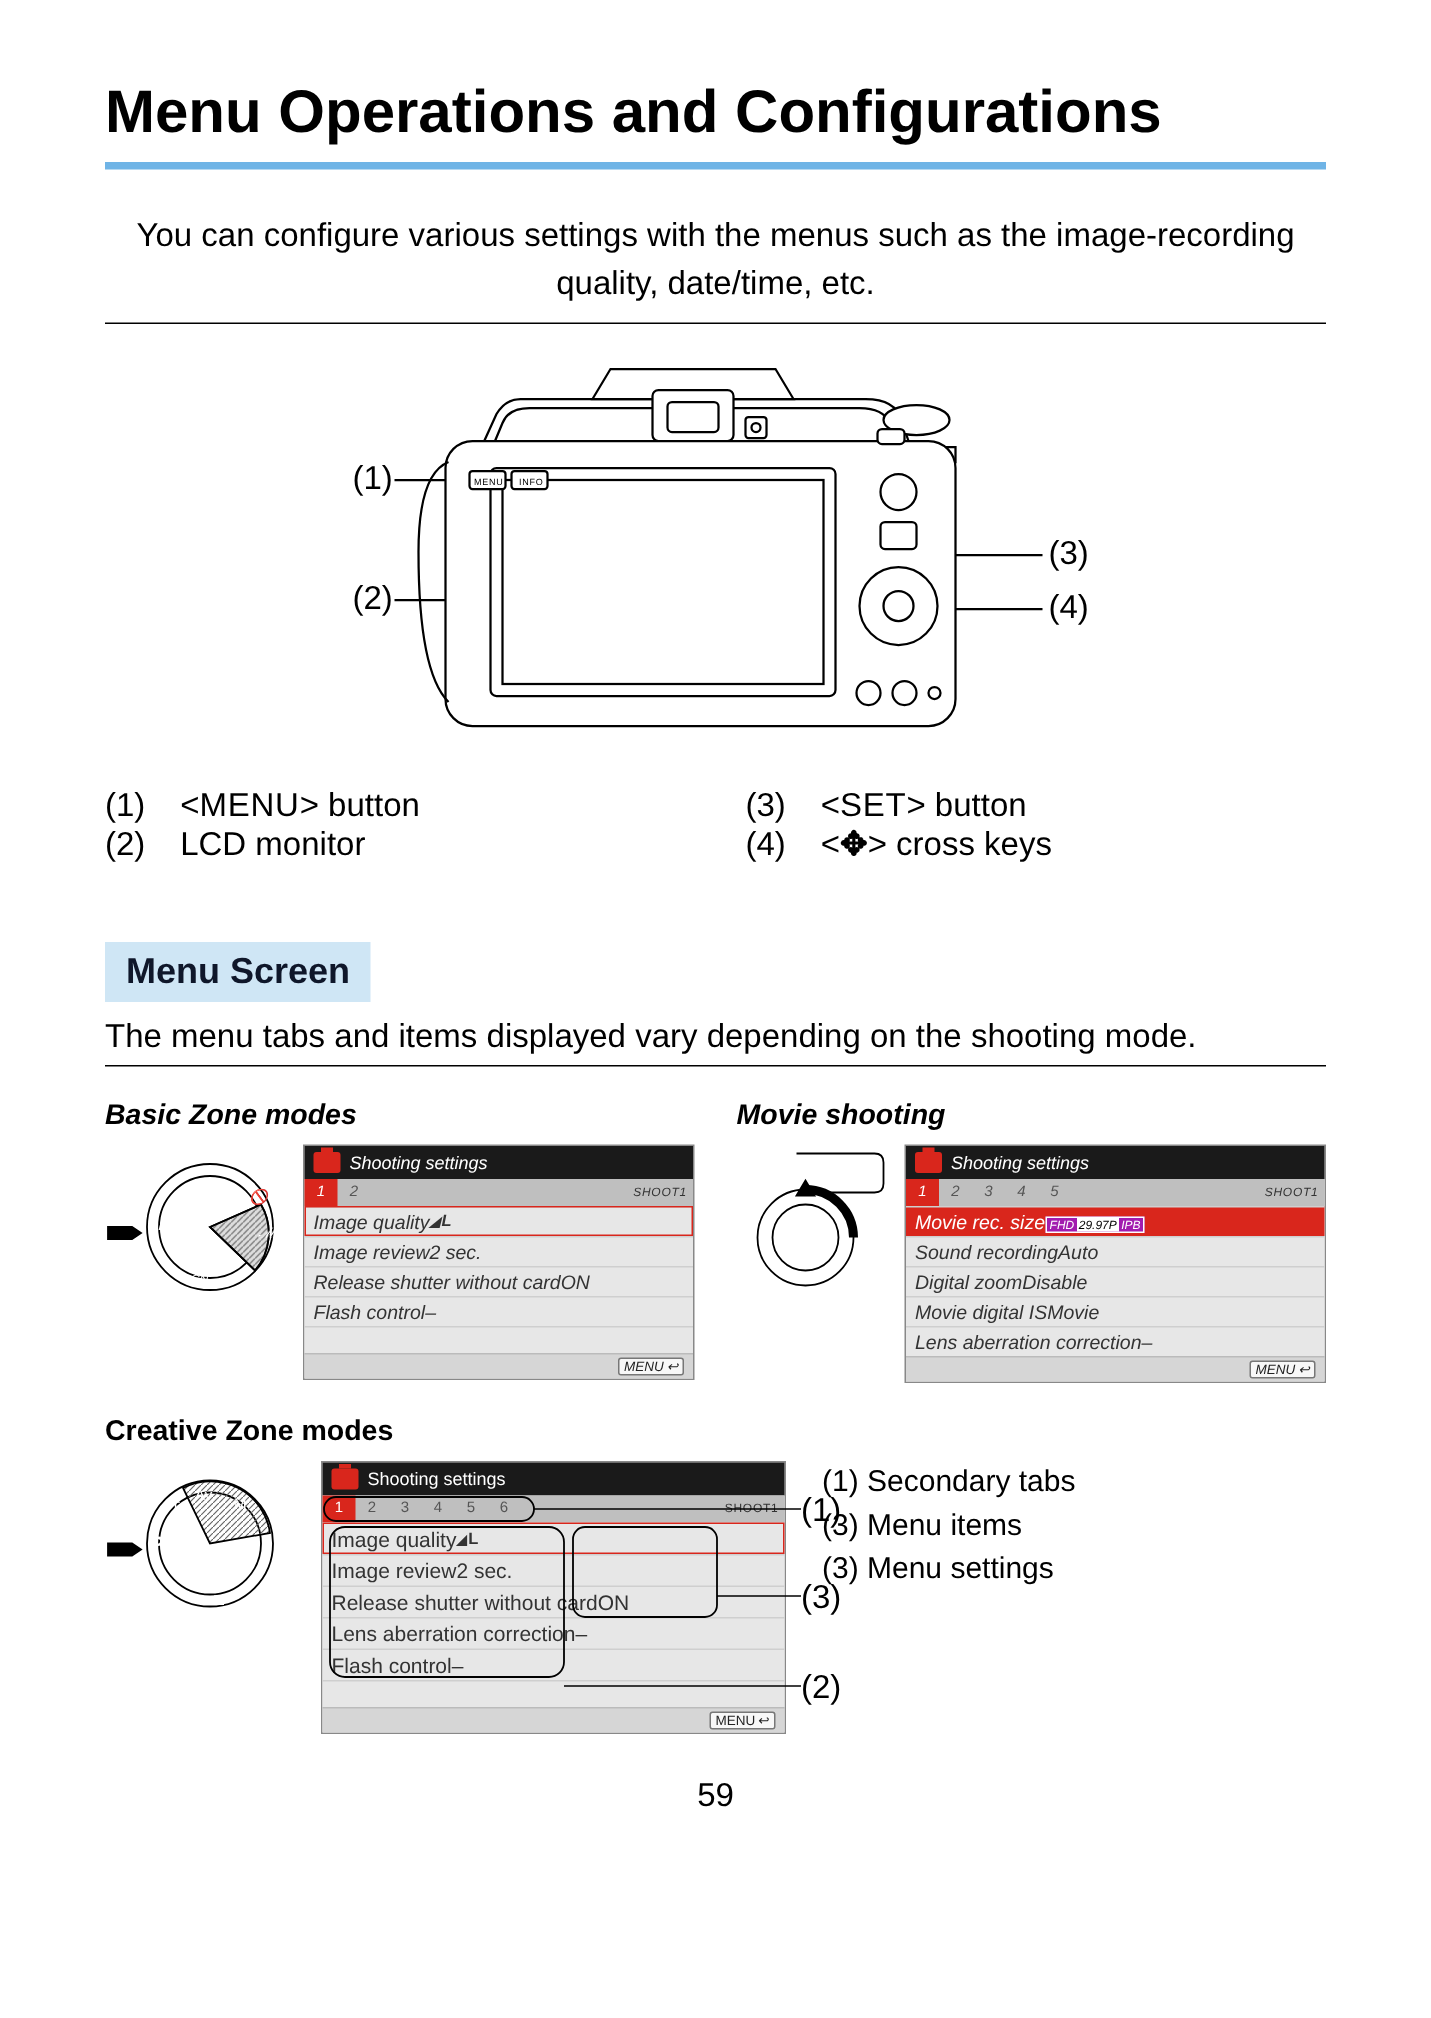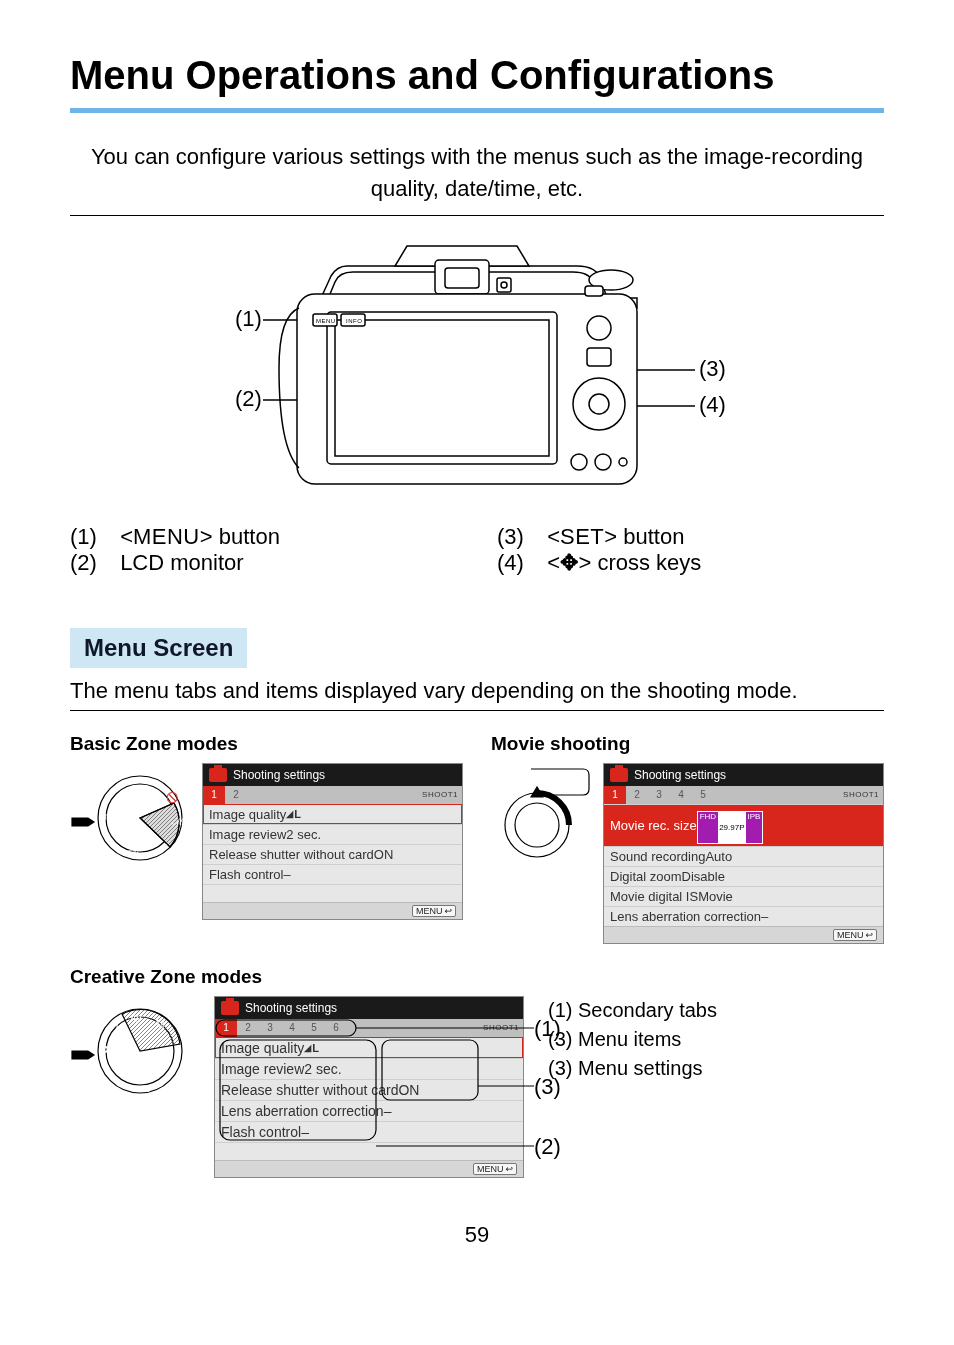--- a/index.html
+++ b/index.html
@@ -69,21 +69,21 @@
     border-bottom: 1.5px solid #000;
     padding-bottom: 6px;
     margin-bottom: 22px;
   }
   .modes-row {
     display: flex;
     gap: 28px;
     margin-bottom: 22px;
     align-items: flex-start;
   }
-  .mode-col { flex: 1; }
+  .mode-col { flex: 1; font-style: italic; }
   .mode-title {
     font-weight: bold;
     font-size: 19px;
     margin-bottom: 8px;
   }
   .mode-body { display: flex; gap: 12px; align-items: flex-start; }
   .dial { width: 120px; flex: 0 0 120px; }
   .menu-screen {
     flex: 1;
     border: 1px solid #888;
@@ -172,21 +172,21 @@
     align-items: flex-start;
   }
   .creative-screen-wrap { position: relative; }
   .creative-legend {
     font-size: 20px;
     line-height: 1.45;
   }
   .pagenum {
     text-align: center;
     font-size: 22px;
-    margin-top: 44px;
+    margin-top: 28px;
   }
   .qbadge {
     display: inline-flex;
     align-items: center;
     font-weight: bold;
     font-size: 11px;
   }
   .qbadge::before {
     content: "◢";
     font-size: 9px;
@@ -407,21 +407,21 @@
             <div class="tab">2</div>
             <div class="tab">3</div>
             <div class="tab">4</div>
             <div class="tab">5</div>
             <span class="shoot-label">SHOOT1</span>
           </div>
           <div class="menu-items">
             <div class="menu-item selected">
               <span>Movie rec. size</span>
               <span>
-                <span class="rec-badge">FHD <span style="background:#fff;color:#000;padding:11px 1px;">29.97P</span> IPB</span>
+                <span class="rec-badge">FHD <span style="background:#fff;color:#000;padding:0 1px;">29.97P</span> IPB</span>
               </span>
             </div>
             <div class="menu-item">
               <span>Sound recording</span>
               <span>Auto</span>
             </div>
             <div class="menu-item">
               <span>Digital zoom</span>
               <span>Disable</span>
             </div>

